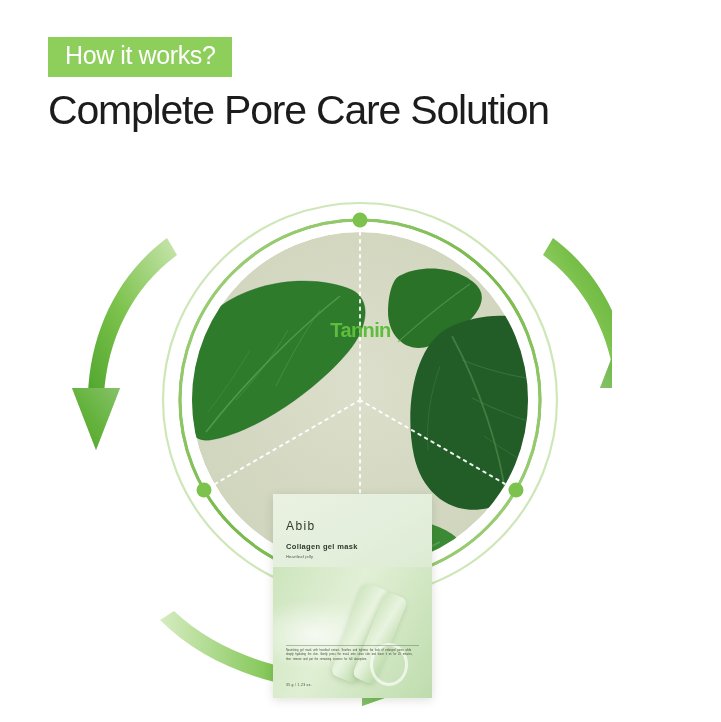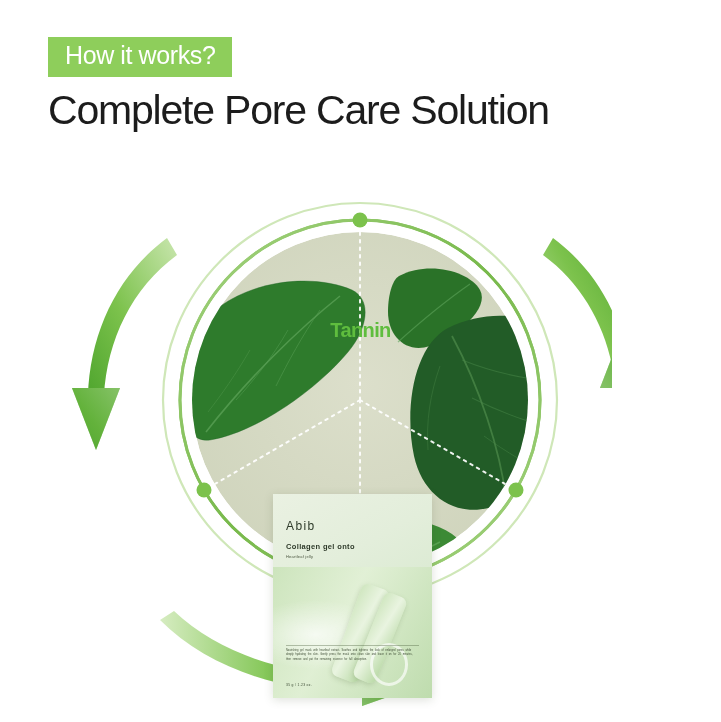--- a/index.html
+++ b/index.html
@@ -310,21 +310,21 @@
         <path d="M362 508 L 362 556 L 430 532 Z" fill="url(#arrowGradB)" opacity="0.4"></path>
       </g>
     </svg>
 
     <div class="product-box">
       <div class="pb-gel"></div>
       <div class="pb-stick a"></div>
       <div class="pb-stick b"></div>
       <div class="pb-ring"></div>
       <div class="pb-brand">Abib</div>
-      <div class="pb-prod">Collagen gel onto</div>
+      <div class="pb-prod">Collagen gel mask</div>
       <div class="pb-sub">Heartleaf jelly</div>
       <div class="pb-rule"></div>
       <div class="pb-fine">Nourishing gel mask with heartleaf extract. Soothes and tightens the look of enlarged pores while deeply hydrating the skin. Gently press the mask onto clean skin and leave it on for 20 minutes, then remove and pat the remaining essence for full absorption.</div>
       <div class="pb-vol">35 g / 1.23 oz.</div>
     </div>
 
     <div class="node-title" id="tannin-title">Tannin</div>
 
 
 

